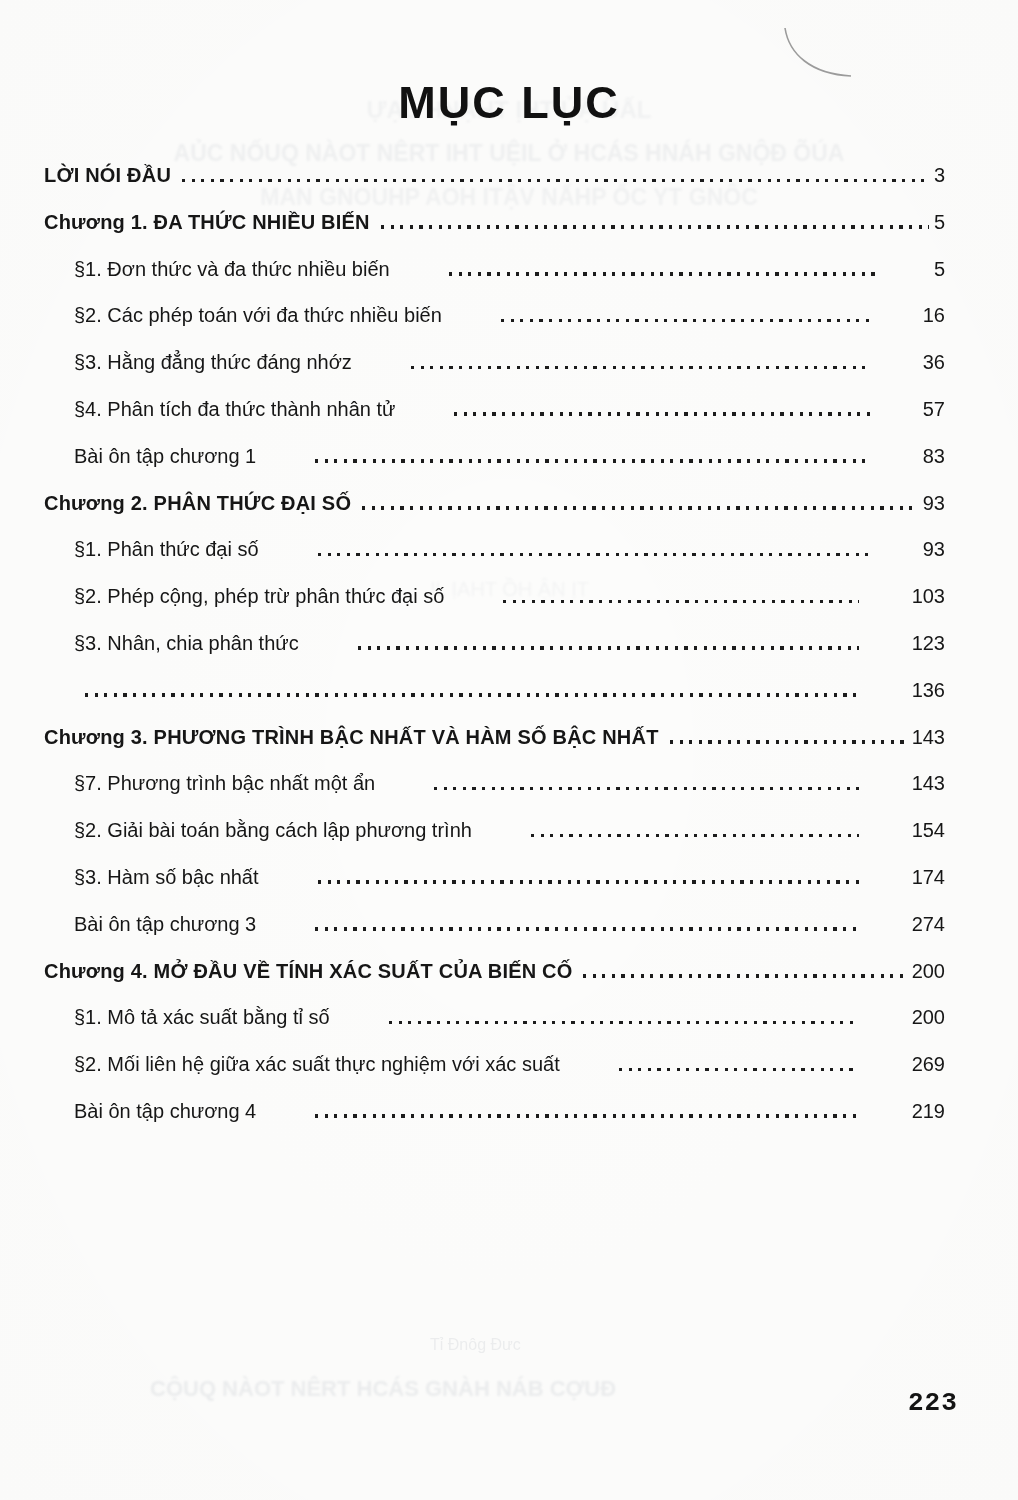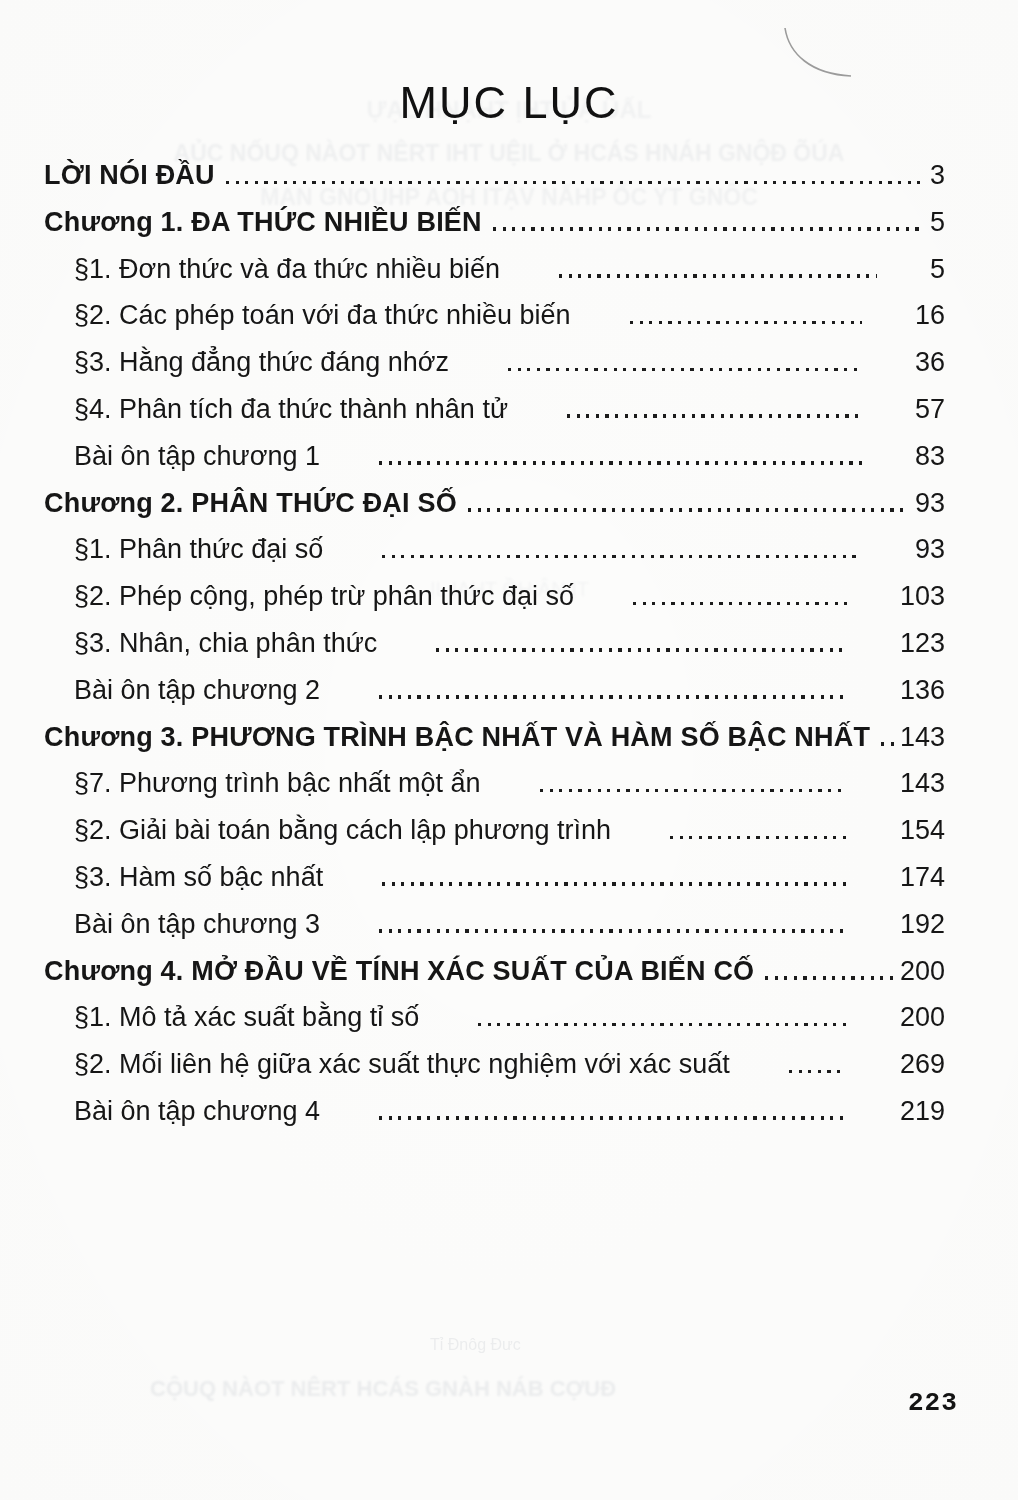--- a/index.html
+++ b/index.html
@@ -15,39 +15,39 @@
     position:absolute;inset:0;
     background:
       radial-gradient(ellipse at 50% 50%, rgba(0,0,0,0.004), rgba(0,0,0,0.012)),
       #fdfdfc;
   }
   .title{
     position:absolute;
     top:50px;left:0;width:100%;
     text-align:center;
     font-size:45px;
-    font-weight:400;
+    font-weight:700;
     letter-spacing:2px;
     line-height:1;
     color:#111;
   }
   .curl{
     position:absolute;top:20px;left:765px;
   }
   .toc{
     position:absolute;
     top:160px;
     left:44px;
     width:901px;
   }
   .row{
     height:46.8px;
     display:flex;
     align-items:baseline;
-    font-size:27px;
+    font-size:20px;
     line-height:31px;
     white-space:nowrap;
   }
   .row.chap .lbl{ font-weight:700; letter-spacing:.2px; }
   .row.sec{ padding-left:30px;gap:48px; }
   .lbl{ flex:0 0 auto; }
   .leader{
     flex:1 1 auto;
     height:3.5px;
     margin:0 5px 0 11px;
@@ -160,21 +160,20 @@
       <span class="pg">103</span>
     </div>
 
     <div class="row sec">
       <span class="lbl">§3. Nhân, chia phân thức</span>
       <span class="leader"></span>
       <span class="pg">123</span>
     </div>
 
     <div class="row sec">
-      <span class="lbl">Bài ôn tập chương 2</span>
       <span class="leader"></span>
       <span class="pg">136</span>
     </div>
 
     <div class="row chap">
       <span class="lbl">Chương 3. PHƯƠNG TRÌNH BẬC NHẤT VÀ HÀM SỐ BẬC NHẤT</span>
       <span class="leader"></span>
       <span class="pg">143</span>
     </div>
 
@@ -192,21 +191,21 @@
 
     <div class="row sec">
       <span class="lbl">§3. Hàm số bậc nhất</span>
       <span class="leader"></span>
       <span class="pg">174</span>
     </div>
 
     <div class="row sec">
       <span class="lbl">Bài ôn tập chương 3</span>
       <span class="leader"></span>
-      <span class="pg">192</span>
+      <span class="pg">274</span>
     </div>
 
     <div class="row chap">
       <span class="lbl">Chương 4. MỞ ĐẦU VỀ TÍNH XÁC SUẤT CỦA BIẾN CỐ</span>
       <span class="leader"></span>
       <span class="pg">200</span>
     </div>
 
     <div class="row sec">
       <span class="lbl">§1. Mô tả xác suất bằng tỉ số</span>

